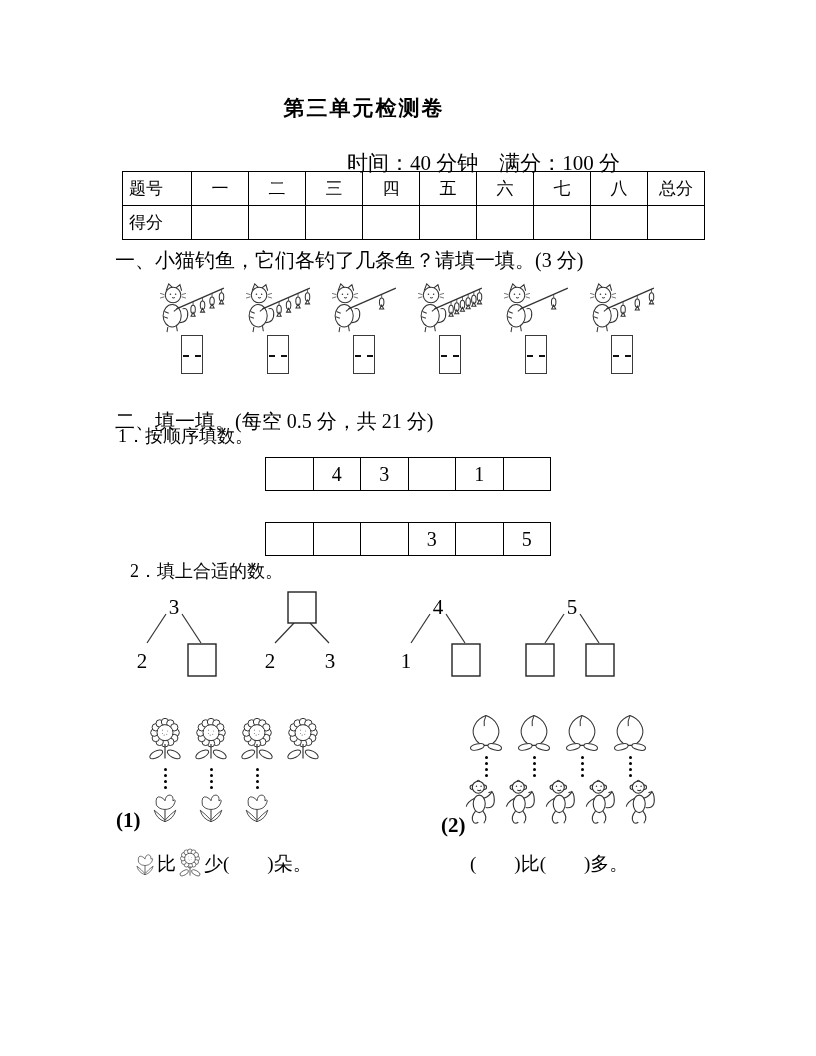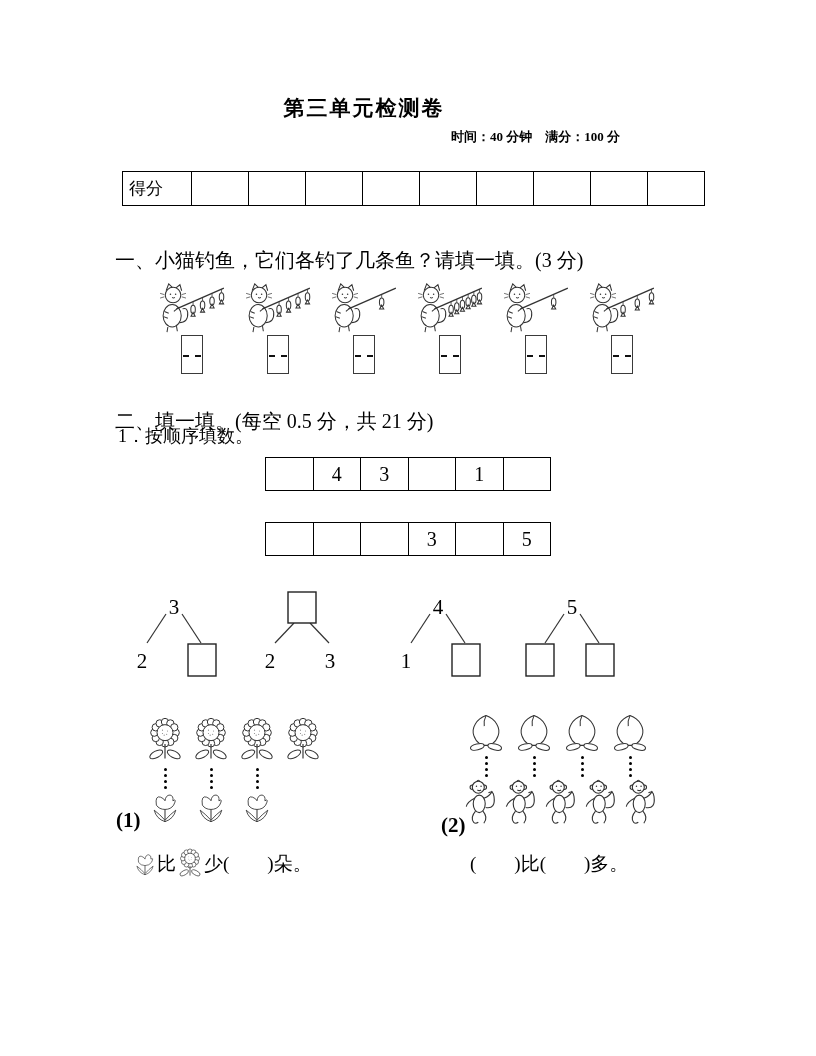--- a/index.html
+++ b/index.html
@@ -1,20 +1,20 @@
 <!DOCTYPE html>
 <html><head>
 <meta charset="utf-8">
 <style>
   html,body{margin:0;padding:0;background:#fff;}
   .page{position:relative;width:816px;height:896px;background:#ffffff;color:#000;
         font-family:"Liberation Serif","DejaVu Serif",serif;overflow:hidden;}
   .title{position:absolute;top:94px;left:0;right:88px;text-align:center;
          font-size:21px;font-weight:bold;letter-spacing:2px;}
-  .meta{position:absolute;top:128px;right:196px;font-size:13px;font-weight:bold;}
+  .meta{position:absolute;top:149px;right:196px;font-size:21px;}
   table.score{position:absolute;left:122px;top:171px;border-collapse:collapse;}
   table.score td{border:1.5px solid #000;height:33px;text-align:center;
                  font-size:17px;padding:0;}
   table.score td.c0{width:62px;text-align:left;padding-left:6px;}
   table.score td.cn{width:56px;}
   .h-sec{position:absolute;font-size:20px;}
   #s1-heading{left:115px;top:247px;}
   #s2-heading{left:115px;top:408px;}
   .q-label{position:absolute;font-size:18px;}
   #q1-label{left:118px;top:424px;}
@@ -48,20 +48,32 @@
 </head>
 <body>
 
 <div class="page">
   <div class="title">第三单元检测卷</div>
   <div class="meta">时间：40 分钟　满分：100 分</div>
 
   <table class="score" id="score-table">
       <tbody>
         <tr>
+          <td class="c0">题号</td>
+          <td class="cn">一</td>
+          <td class="cn">二</td>
+          <td class="cn">三</td>
+          <td class="cn">四</td>
+          <td class="cn">五</td>
+          <td class="cn">六</td>
+          <td class="cn">七</td>
+          <td class="cn">八</td>
+          <td class="cn">总分</td>
+        </tr>
+        <tr>
           <td class="c0">得分</td>
           <td class="cn"></td>
           <td class="cn"></td>
           <td class="cn"></td>
           <td class="cn"></td>
           <td class="cn"></td>
           <td class="cn"></td>
           <td class="cn"></td>
           <td class="cn"></td>
           <td class="cn"></td>
@@ -239,20 +251,21 @@
     </div>
   <div class="strip" id="strip-1">
       <div class="cell"></div>
       <div class="cell"></div>
       <div class="cell"></div>
       <div class="cell">3</div>
       <div class="cell"></div>
       <div class="cell">5</div>
     </div>
 
+  <div class="q-label" id="q2-label">2．填上合适的数。</div>
   <div id="bonds-row">
       <div class="bond" style="left: 118px;"><svg width="112" height="94" viewBox="0 0 112 94">
           <line x1="48" y1="26" x2="29" y2="55" stroke="#333333" stroke-width="1.2"></line>
           <line x1="64" y1="26" x2="83" y2="55" stroke="#333333" stroke-width="1.2"></line>
           <text x="56" y="26" text-anchor="middle" font-size="21" fill="#000">3</text>
           <text x="24" y="80" text-anchor="middle" font-size="21" fill="#000">2</text>
           <rect x="70" y="56" width="28" height="32" fill="#fff" stroke="#222" stroke-width="1.4"></rect>
         </svg></div>
       <div class="bond" style="left: 246px;"><svg width="112" height="94" viewBox="0 0 112 94">
           <line x1="48" y1="35" x2="29" y2="55" stroke="#333333" stroke-width="1.2"></line>

